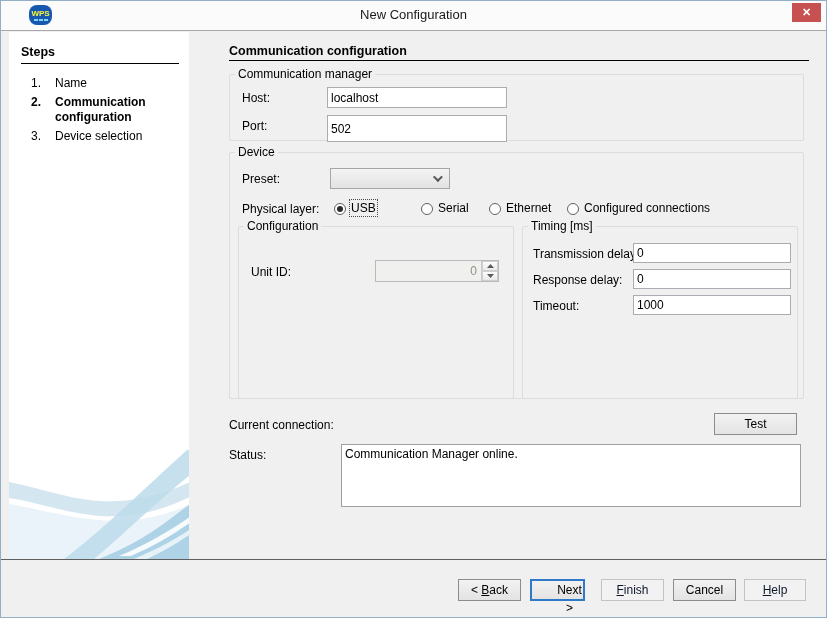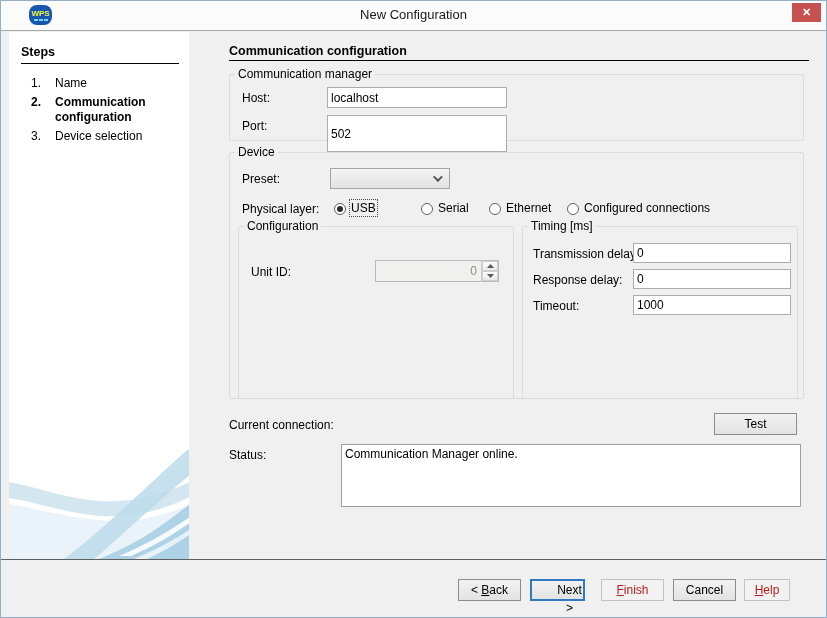--- a/index.html
+++ b/index.html
@@ -113,21 +113,21 @@
   .timing-row-label { position:absolute; left:10px; }
   .timing-input { left:110px; width:158px; height:20px; }
   
   .btn {
     position:absolute; height:22px; background:linear-gradient(#f2f2f2,#e3e3e3);
     border:1px solid #8c8c8c; font-family:"Liberation Sans", sans-serif;
     font-size:12px; color:#000; text-align:center; line-height:20px; cursor:pointer;
     padding:0;
   }
   .btn.default { border:2px solid #3079c6; line-height:18px; }
-  .btn.disabled { background:#f2f2f2; border:1px solid #c3c3c3; color:#b91c1c; cursor:default; }
+  .btn.disabled { background:#f2f2f2; border:1px solid #c3c3c3; color:#0f172a; cursor:default; }
   .btn .mn { text-decoration:underline; }
   
   .footer-sep { position:absolute; left:0; top:558px; width:100%; height:1px; background:#5f5f5f; }
   .footer { position:absolute; left:0; top:559px; width:100%; height:58px; background:#f0f0f0; }
 </style>
 </head>
 <body>
 
 <div class="window">
 
@@ -173,21 +173,21 @@
   </div>
 
   <div class="main-heading">Communication configuration</div>
   <div class="main-heading-rule"></div>
 
   <fieldset class="fs-comm">
     <legend>Communication manager</legend>
     <span class="field-label" style="left:12px; top:10px;">Host:</span>
     <input class="text-input" style="left: 97px; top: 6px; width: 180px; height: 21px;" value="localhost">
     <span class="field-label" style="left:12px; top:38px;">Port:</span>
-    <input class="text-input" style="left: 97px; top: 34px; width: 180px; height: 37px;" value="502">
+    <input class="text-input" style="left: 97px; top: 34px; width: 180px; height: 27px;" value="502">
   </fieldset>
 
   <fieldset class="fs-device">
     <legend>Device</legend>
     <div class="inner-wrap">
       <span class="field-label" style="left:12px; top:13px;">Preset:</span>
       <div class="combobox">
         <span></span>
         <span class="chevron"></span>
       </div>
@@ -247,15 +247,15 @@
 
   <span class="field-label" style="left:228px; top:447px;">Status:</span>
   <div class="text-input" style="left:340px; top:443px; width:460px; height:63px; border-color:#a0a0a0; padding:2px 3px; overflow:hidden;">Communication Manager online.</div>
 
   <div class="footer-sep"></div>
   <div class="footer"></div>
   <button class="btn" style="left:457px; top:578px; width:63px;"><span>&lt; </span><span class="mn">B</span><span>ack</span></button>
   <button class="btn default" style="left:529px; top:578px; width:55px;padding-left:24px;"><span>Next &gt;</span><span class="mn"></span><span></span></button>
   <button class="btn disabled" style="left:600px; top:578px; width:63px;"><span></span><span class="mn">F</span><span>inish</span></button>
   <button class="btn" style="left:672px; top:578px; width:63px;"><span>Cancel</span><span class="mn"></span><span></span></button>
-  <button class="btn disabled" style="left:743px; top:578px; width:46px;"><span></span><span class="mn">H</span><span>elp</span></button>
+  <button class="btn disabled" style="left:743px; top:578px; width:62px;"><span></span><span class="mn">H</span><span>elp</span></button>
 
 </div>
 
 </body></html>

